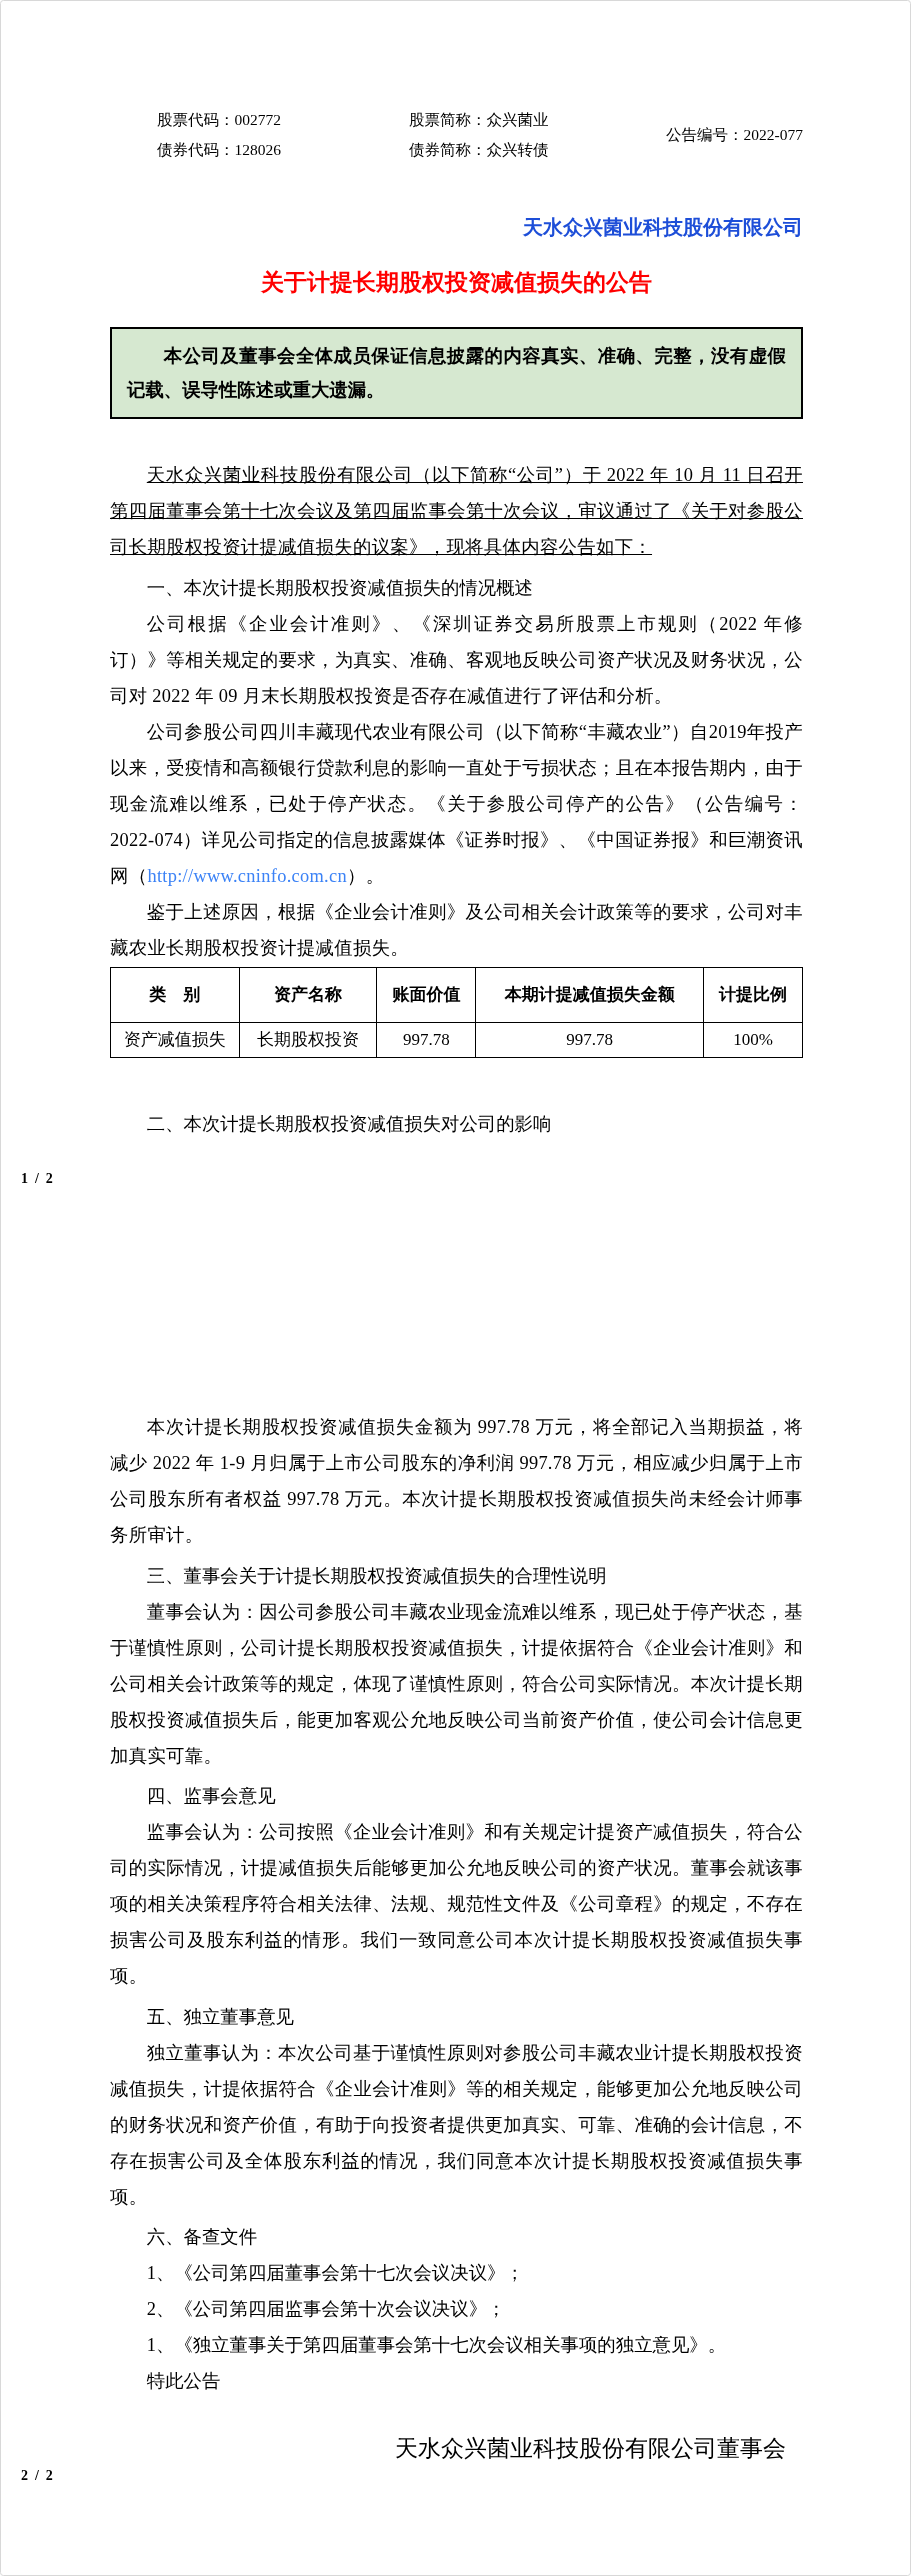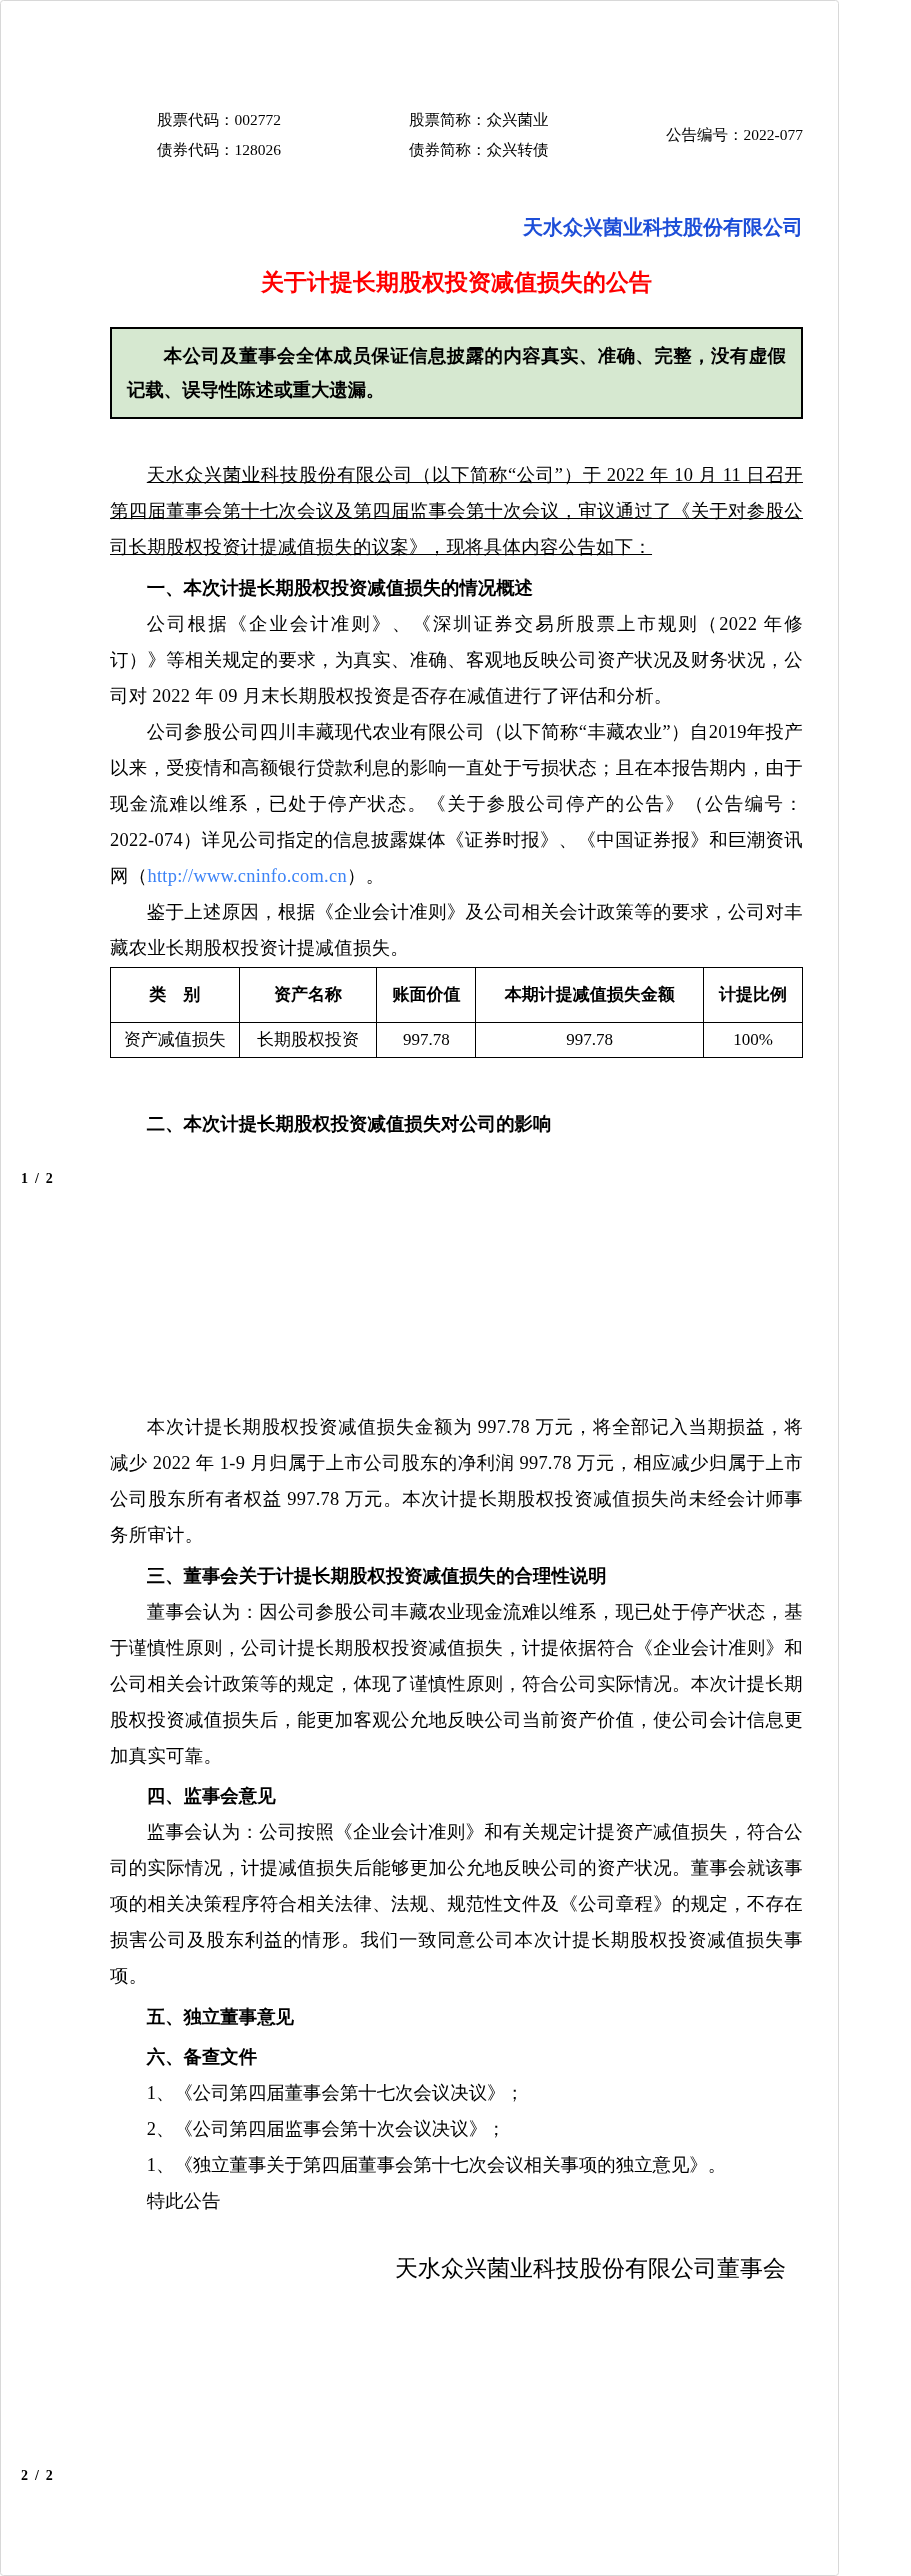--- a/index.html
+++ b/index.html
@@ -1,18 +1,18 @@
 <!DOCTYPE html>
 <html style="font-size:9.2px"><head>
 <meta charset="utf-8">
 <style>
   html,body{margin:0;padding:0;background:#ffffff;}
   .sheet{
     position:relative;
-    width:839px;height:2576px;
+    width:911px;height:2576px;
     box-sizing:border-box;
     background:#ffffff;
     border:0.6px solid #d8d8d8;
     border-radius:3.4px;
     font-family:"Liberation Serif","DejaVu Serif",serif;
     color:#000;
     overflow:hidden;
   }
   .page{position:absolute;left:0;width:911px;height:1288px;box-sizing:border-box;padding:0 109px;}
   .page1{top:0;padding-top:109px;}
@@ -34,21 +34,21 @@
     margin-top:30px;
     border:2.3px solid #000;
     background:#d6e8d0;
     padding:10.3px 15px 10.3px 15px;
     font-size:18.4px;line-height:34px;font-weight:700;
     text-indent:2em;text-align:justify;
   }
 
   .para{font-size:18.4px;line-height:36px;text-align:justify;text-indent:2em;letter-spacing:0.3px;margin:0;}
   .intro{margin-top:38px;text-decoration:underline;}
-  .h{font-size:18.4px;line-height:36px;font-weight:700;text-indent:2em;margin:4.6px 0 0 0;}
+  .h{font-size:18.4px;line-height:36px;font-weight:400;text-indent:2em;margin:4.6px 0 0 0;}
   .link{color:#3b82f6;text-decoration:none;word-break:break-all;}
 
   .unit-note{margin-top:3.4px;font-size:16px;line-height:31px;text-align:right;}
 
   table.imp{width:100%;border-collapse:collapse;border-top:1.7px solid #000;border-bottom:1.7px solid #000;margin-top:1.1px;}
   table.imp th,table.imp td{border:1.1px solid #000;text-align:center;vertical-align:middle;}
   table.imp th{font-size:17px;font-weight:700;height:52px;}
   table.imp td{font-size:17px;font-weight:400;height:32px;}
   .after-table{margin-top:48px;}
 
@@ -129,20 +129,21 @@
 
     <p class="para">本次计提长期股权投资减值损失金额为 997.78 万元，将全部记入当期损益，将减少 2022 年 1-9 月归属于上市公司股东的净利润 997.78 万元，相应减少归属于上市公司股东所有者权益 997.78 万元。本次计提长期股权投资减值损失尚未经会计师事务所审计。</p>
 
     <p class="h">三、董事会关于计提长期股权投资减值损失的合理性说明</p>
     <p class="para">董事会认为：因公司参股公司丰藏农业现金流难以维系，现已处于停产状态，基于谨慎性原则，公司计提长期股权投资减值损失，计提依据符合《企业会计准则》和公司相关会计政策等的规定，体现了谨慎性原则，符合公司实际情况。本次计提长期股权投资减值损失后，能更加客观公允地反映公司当前资产价值，使公司会计信息更加真实可靠。</p>
 
     <p class="h">四、监事会意见</p>
     <p class="para">监事会认为：公司按照《企业会计准则》和有关规定计提资产减值损失，符合公司的实际情况，计提减值损失后能够更加公允地反映公司的资产状况。董事会就该事项的相关决策程序符合相关法律、法规、规范性文件及《公司章程》的规定，不存在损害公司及股东利益的情形。我们一致同意公司本次计提长期股权投资减值损失事项。</p>
 
     <p class="h">五、独立董事意见</p>
+    <p class="para">独立董事认为：本次公司基于谨慎性原则对参股公司丰藏农业计提长期股权投资减值损失，计提依据符合《企业会计准则》等的相关规定，能够更加公允地反映公司的财务状况和资产价值，有助于向投资者提供更加真实、可靠、准确的会计信息，不存在损害公司及全体股东利益的情况，我们同意本次计提长期股权投资减值损失事项。</p>
 
     <p class="h">六、备查文件</p>
     <p class="doc-line">1、《公司第四届董事会第十七次会议决议》；</p>
     <p class="doc-line">2、《公司第四届监事会第十次会议决议》；</p>
     <p class="doc-line">1、《独立董事关于第四届董事会第十七次会议相关事项的独立意见》。</p>
 
     <p class="closing">特此公告</p>
 
     <div class="signature">天水众兴菌业科技股份有限公司董事会</div>
   </section>

